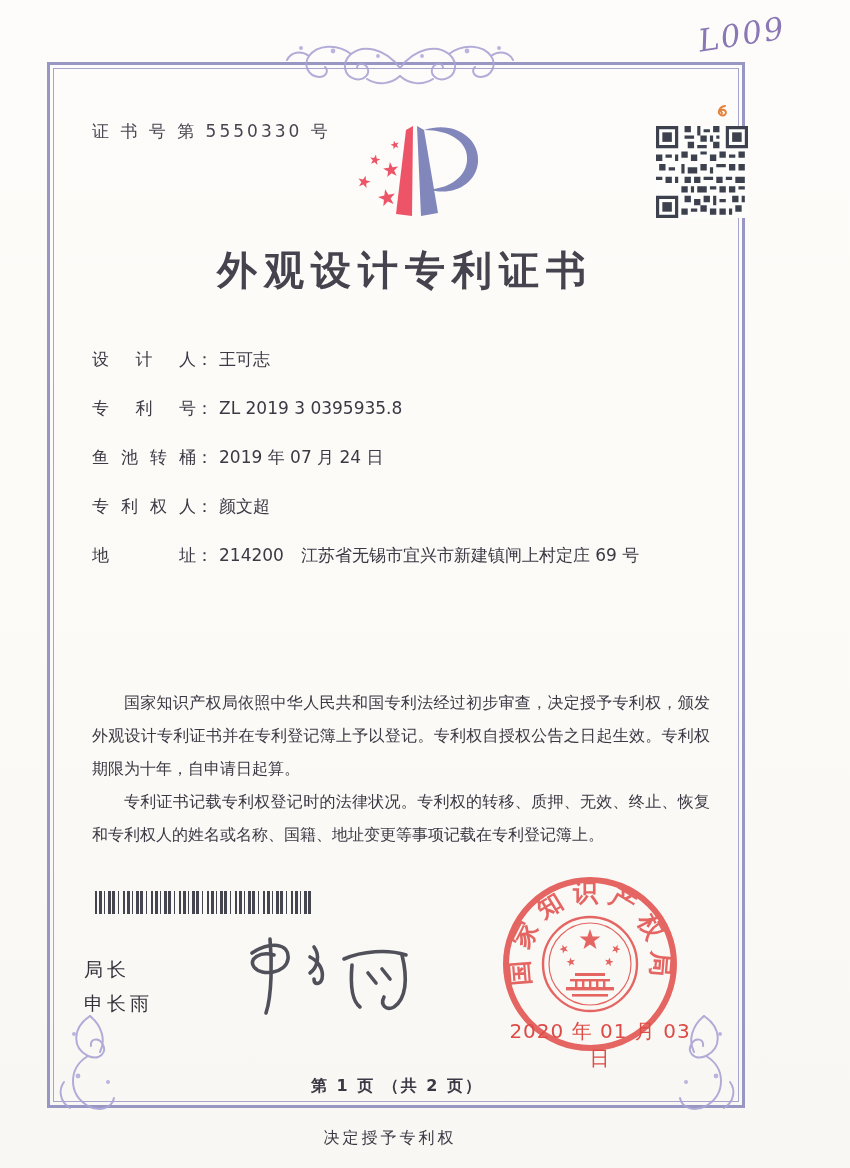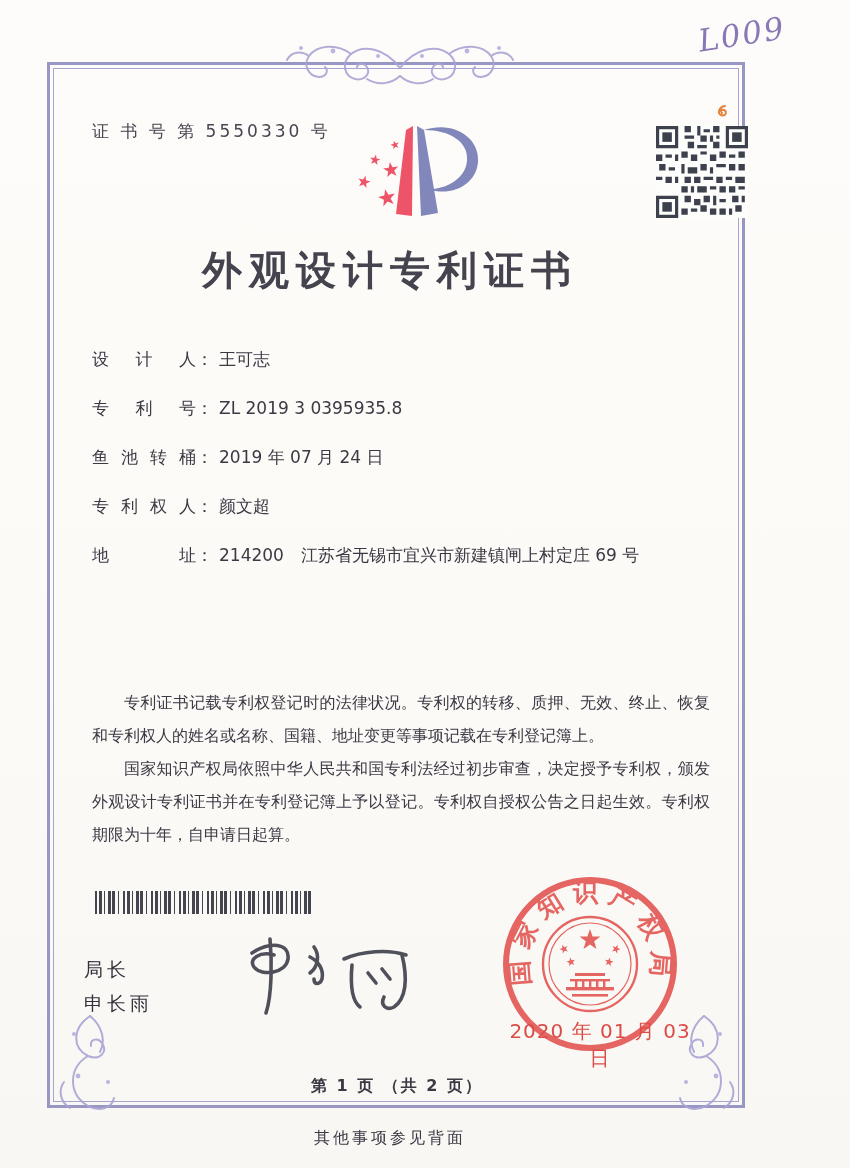--- a/index.html
+++ b/index.html
@@ -11,21 +11,21 @@
   .frame::before{content:"";position:absolute;left:3px;top:3px;right:3px;bottom:3px;border:1px solid #a7a5cc;}
   .flourish-top{position:absolute;left:281px;top:34px;}
   .flourish-bl{position:absolute;left:50px;top:1012px;}
   .flourish-br{position:absolute;left:662px;top:1012px;transform:scaleX(-1);}
   .certno{position:absolute;left:92px;top:120px;font-size:17px;letter-spacing:3px;color:#4a4450;}
   .logo{position:absolute;left:338px;top:100px;}
   .qr{position:absolute;left:656px;top:126px;}
   .scribble{position:absolute;left:712px;top:102px;}
   .handnote{position:absolute;left:698px;top:16px;font-size:31px;font-style:italic;color:#8a77b5;
             transform:rotate(-9deg);letter-spacing:2px;font-family:"DejaVu Serif",serif;}
-  .title{position:absolute;left:40px;top:243px;width:700px;text-align:center;font-size:40px;font-weight:bold;
+  .title{position:absolute;left:55px;top:243px;width:700px;text-align:center;font-size:40px;font-weight:bold;
          letter-spacing:7px;color:#45434d;font-family:"DejaVu Serif",serif;}
   .fields{position:absolute;left:92px;top:350px;width:625px;font-size:17px;color:#3c3844;}
   .frow{margin-bottom:31px;line-height:18px;white-space:nowrap;}
   .flabel{display:inline-block;width:104px;text-align:justify;text-align-last:justify;vertical-align:bottom;}
   .colon{margin-right:6px;}
   .grantrow .pair2{margin-left:62px;}
   .paras{position:absolute;left:92px;top:686px;width:618px;font-size:16px;line-height:33px;
          text-align:justify;color:#3c3844;}
   .paras p{margin:0;text-indent:32px;}
   .barcode{position:absolute;left:95px;top:891px;width:216px;height:23px;
@@ -144,22 +144,22 @@
     </div>
     <div class="frow">
       <span class="flabel">专利权人</span><span class="colon">：</span><span>颜文超</span>
     </div>
     <div class="frow">
       <span class="flabel">地址</span><span class="colon">：</span><span>214200　江苏省无锡市宜兴市新建镇闸上村定庄 69 号</span>
     </div>
   </div>
 
   <div class="paras">
+    <p>国家知识产权局依照中华人民共和国专利法经过初步审查，决定授予专利权，颁发外观设计专利证书并在专利登记簿上予以登记。专利权自授权公告之日起生效。专利权期限为十年，自申请日起算。</p>
     <p>专利证书记载专利权登记时的法律状况。专利权的转移、质押、无效、终止、恢复和专利权人的姓名或名称、国籍、地址变更等事项记载在专利登记簿上。</p>
-    <p>国家知识产权局依照中华人民共和国专利法经过初步审查，决定授予专利权，颁发外观设计专利证书并在专利登记簿上予以登记。专利权自授权公告之日起生效。专利权期限为十年，自申请日起算。</p>
   </div>
 
   <div class="barcode"></div>
 
   <div class="director">
     <div>局长</div>
     <div>申长雨</div>
   </div>
 
   <svg class="signature" width="205" height="100" viewBox="0 0 205 100">
@@ -199,15 +199,15 @@
         <rect x="105" y="109" width="2.4" height="6"></rect>
       <rect x="68" y="115" width="48" height="3.4"></rect>
       <rect x="74" y="122" width="36" height="2.6"></rect>
     </g>
   </svg>
 
   <div class="sealdate">2020 年 01 月 03 日</div>
 
   <div class="pageind">第 1 页 （共 2 页）</div>
 
-  <div class="footnote">其他事项参见背面</div>
+  <div class="footnote">决定授予专利权</div>
 
 </div>
 
 </body></html>

